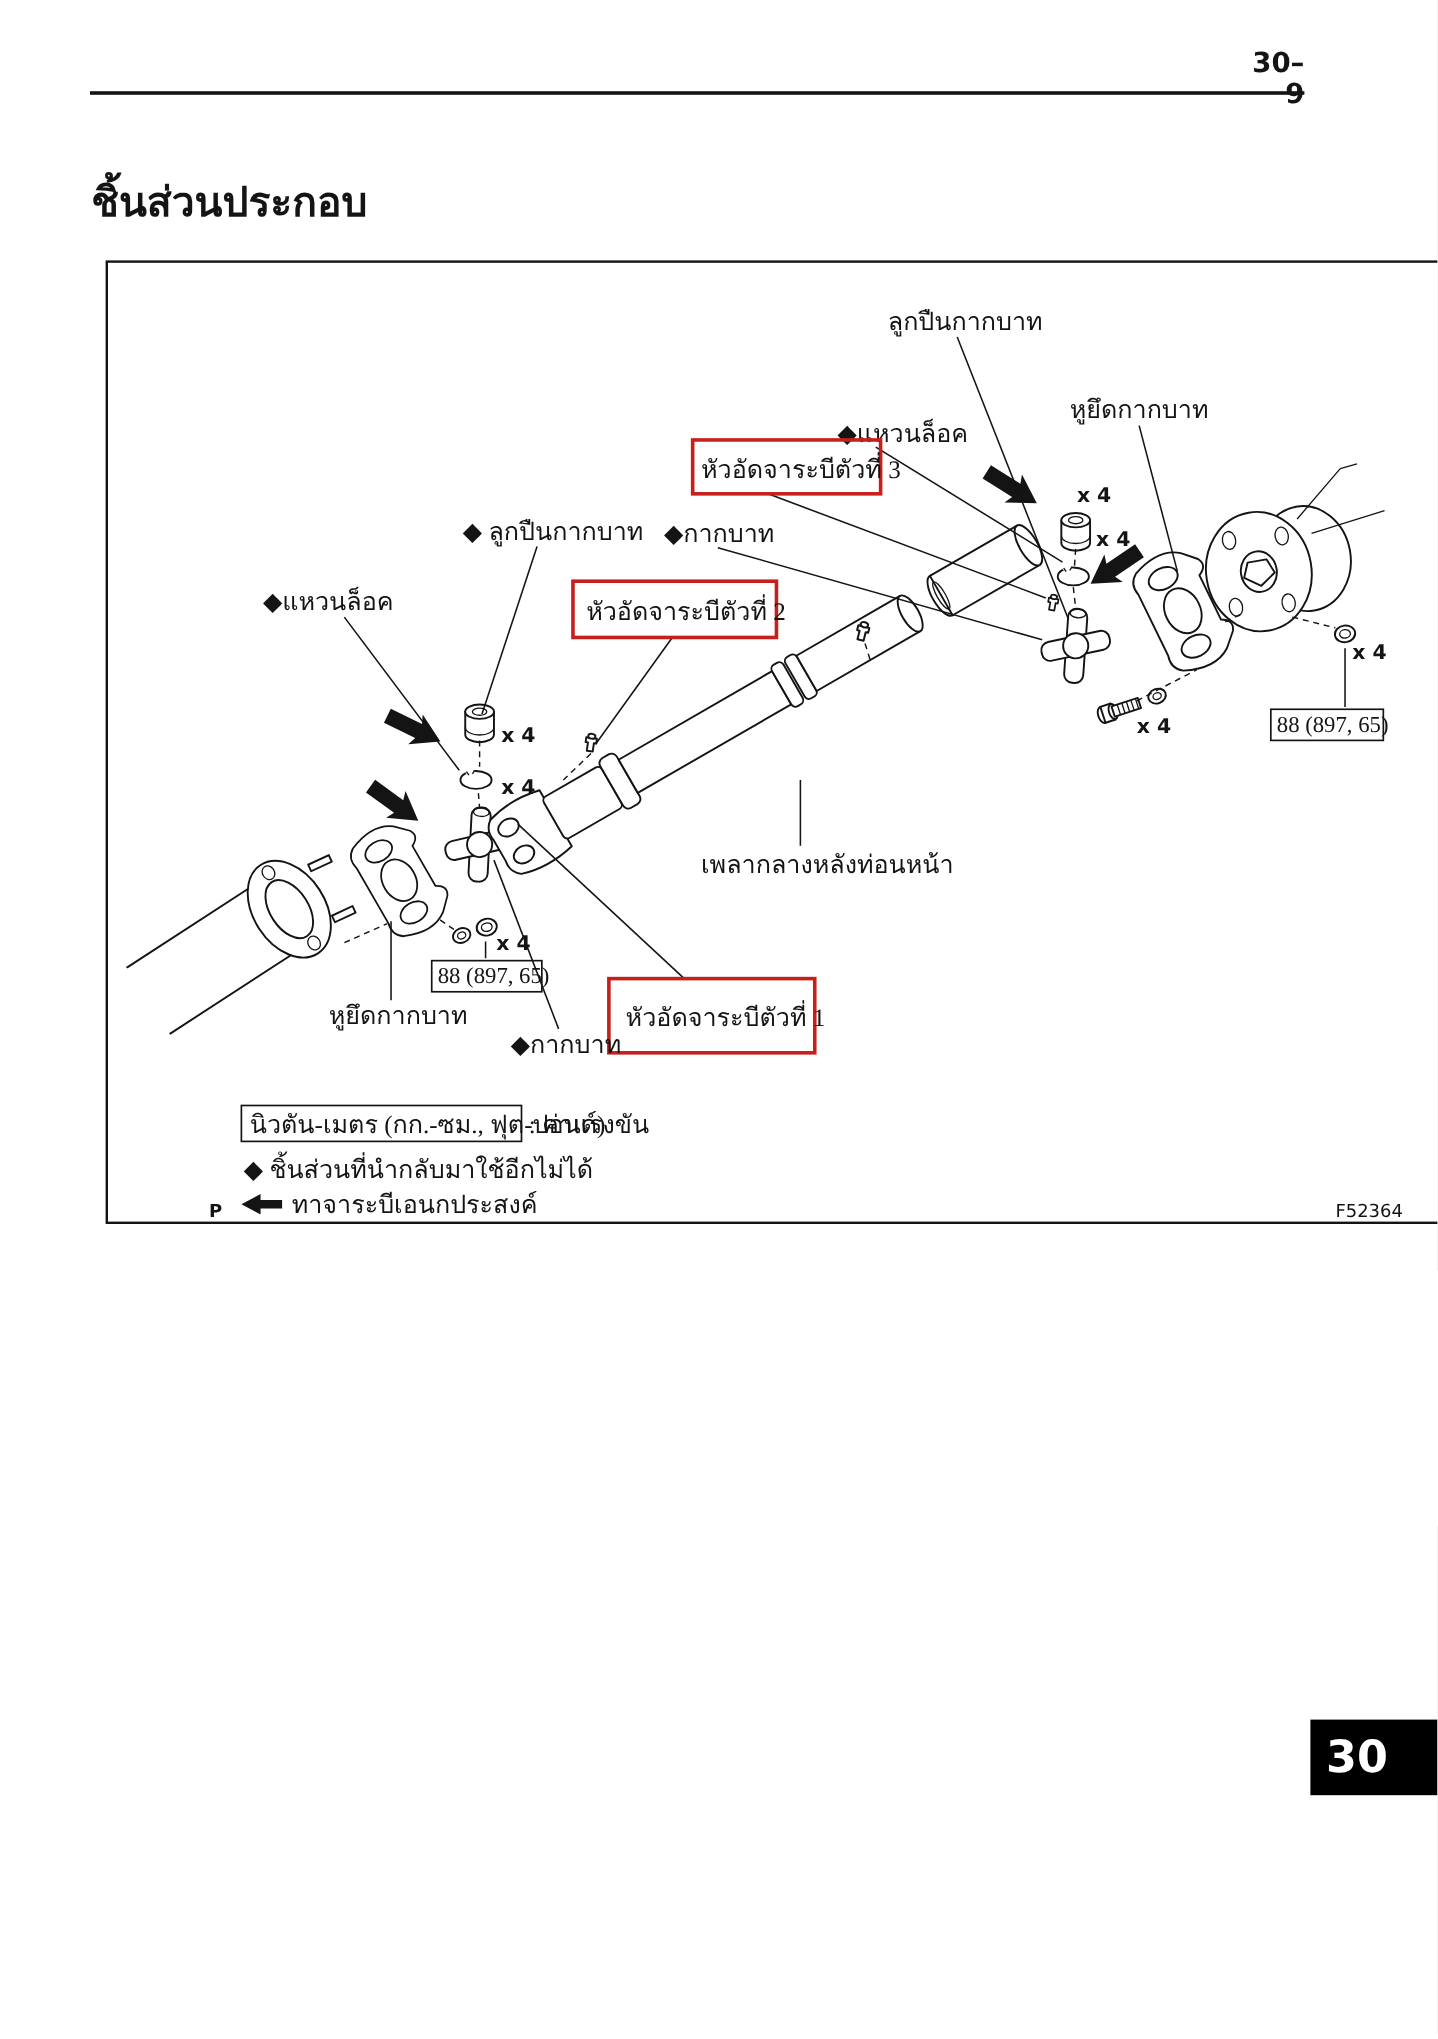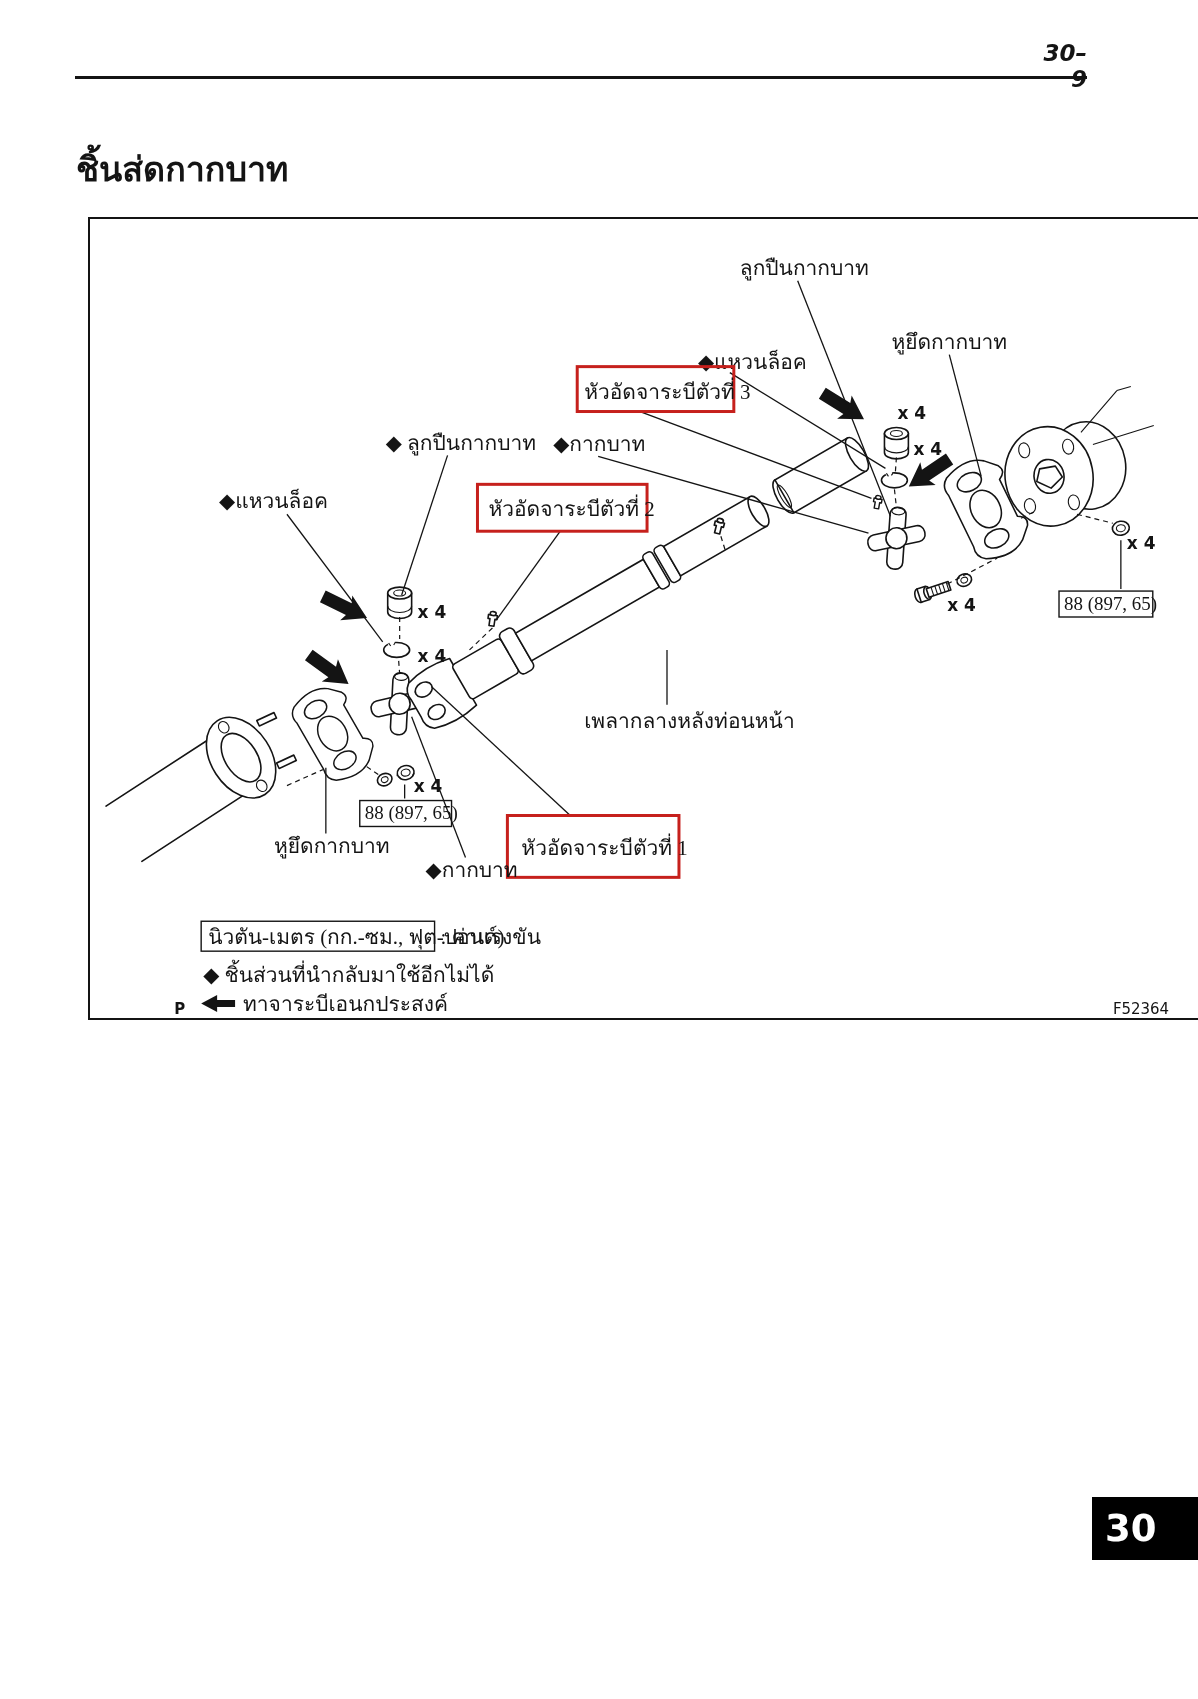--- a/index.html
+++ b/index.html
@@ -15,21 +15,21 @@
     position:relative;width:1198px;height:1699px;background:var(--paper);
     margin:0 auto;overflow:hidden;
     font-family:"Liberation Serif",serif;color:var(--ink);
   }
   .hdr-title{
     position:absolute;left:75px;top:42px;width:1012px;text-align:center;
     font-weight:700;font-size:22px;letter-spacing:.2px;
   }
   .hdr-pagenum{
     position:absolute;top:40px;left:1030px;width:57px;text-align:right;
-    font-family:"DejaVu Sans",sans-serif;font-weight:700;font-size:23px;font-style:italic;
+    font-family:"DejaVu Sans",sans-serif;font-weight:700;font-size:23px;
   }
   .hdr-rule{position:absolute;left:75px;top:76px;width:1012px;height:3px;background:var(--ink);}
   .doc-title{position:absolute;left:76px;top:98px;font-weight:700;font-size:34px;line-height:1.15;}
   .doc-subtitle{position:absolute;left:76px;top:150px;font-weight:700;font-size:34px;line-height:1.15;}
   .diagram-box{
     position:absolute;left:88px;top:217px;width:1156px;height:803px;
     border:2px solid var(--ink);background:var(--paper);
   }
   .diagram-box svg{display:block;width:100%;height:100%;}
   svg text{fill:var(--ink);font-family:"Liberation Serif",serif;font-size:21px;}
@@ -39,35 +39,35 @@
   svg text.corner{font-family:"DejaVu Sans",sans-serif;font-size:15px;font-weight:700;}
   svg text.legend{font-size:21px;}
   svg .ln{stroke:var(--ink);stroke-width:1.3;fill:none;}
   svg .dash{stroke:var(--ink);stroke-width:1.2;fill:none;stroke-dasharray:5 4;}
   svg .part{stroke:var(--ink);stroke-width:1.6;fill:#fff;stroke-linejoin:round;stroke-linecap:round;}
   svg .thin{stroke:var(--ink);stroke-width:1.1;fill:none;}
   svg .redbox{stroke:var(--highlight-red);stroke-width:3;fill:none;}
   svg .blkbox{stroke:var(--ink);stroke-width:1.4;fill:none;}
   svg .solid{fill:var(--ink);stroke:none;}
   .side-tab{
-    position:absolute;left:1092px;top:1497px;width:106px;height:63px;
+    position:absolute;left:1092px;top:1433px;width:106px;height:63px;
     background:var(--tab-bg);color:var(--tab-fg);
     font-family:"DejaVu Sans",sans-serif;font-weight:700;font-size:37px;
     display:flex;align-items:center;padding-left:13px;
   }
 </style>
 </head>
 <body>
 
 <div class="page">
 
   <div class="hdr-pagenum">30–9</div>
   <div class="hdr-rule"></div>
 
-  <div class="doc-subtitle">ชิ้นส่ดกากบาท</div>
+  <div class="doc-subtitle">ชิ้นส่วนประกอบ</div>
 
   <div class="diagram-box">
     <svg viewBox="0 0 992 801">
       <defs>
         <g id="cup">
           <path class="part" d="M-12,-10 L-12,9 A12,6.5 0 0 0 12,9 L12,-10"></path>
           <ellipse class="part" cx="0" cy="-10" rx="12" ry="6"></ellipse>
           <ellipse class="thin" cx="0" cy="-10" rx="6" ry="3"></ellipse>
           <path class="thin" d="M-12,3 A12,6.5 0 0 0 12,3"></path>
         </g>

